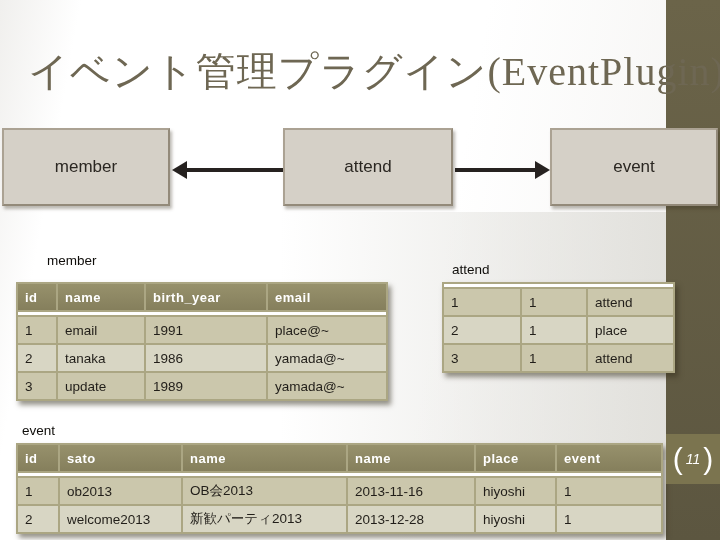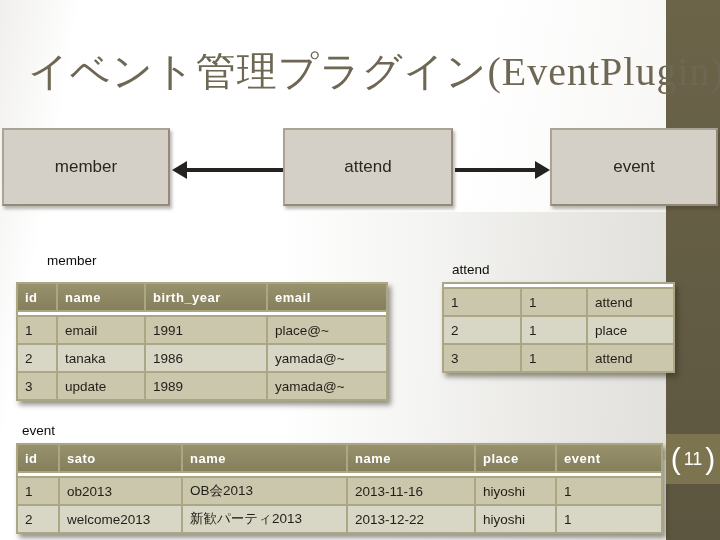--- a/index.html
+++ b/index.html
@@ -50,21 +50,21 @@
   table.dbtable tr.sep td{height:3px;background:#ffffff;padding:0;}
   table.dbtable tr.odd td{background:#cbc7ac;}
   table.dbtable tr.even td{background:#d8d6c4;}
   .t-member{left:16px;top:282px;}
   .t-attend{left:442px;top:282px;}
   .t-event{left:16px;top:443px;}
   
   .page-badge{position:absolute;left:666px;top:434px;width:54px;height:50px;z-index:3;
     background:#7b744f;display:flex;align-items:center;justify-content:center;gap:3px;color:#fff;}
   .page-badge .paren{font-size:30px;font-weight:normal;line-height:30px;font-family:"Liberation Sans",sans-serif;}
-  .page-badge .num{font-size:18px;line-height:14px;}
+  .page-badge .num{font-size:14px;line-height:14px;font-style:italic;}
 </style>
 </head>
 <body>
 
 <div class="slide">
 
   <div class="side-band"></div>
   <div class="mid-shade"></div>
 
   <div class="title">イベント管理プラグイン(EventPlugin)</div>
@@ -189,21 +189,21 @@
         <td>ob2013</td>
         <td>OB会2013</td>
         <td>2013-11-16</td>
         <td>hiyoshi</td>
         <td>1</td>
       </tr>
       <tr class="even">
         <td>2</td>
         <td>welcome2013</td>
         <td>新歓パーティ2013</td>
-        <td>2013-12-22</td>
+        <td>2013-12-28</td>
         <td>hiyoshi</td>
         <td>1</td>
       </tr>
     </tbody>
   </table>
 
   <div class="page-badge">
     <span class="paren">(</span>
     <span class="num">11</span>
     <span class="paren">)</span>

